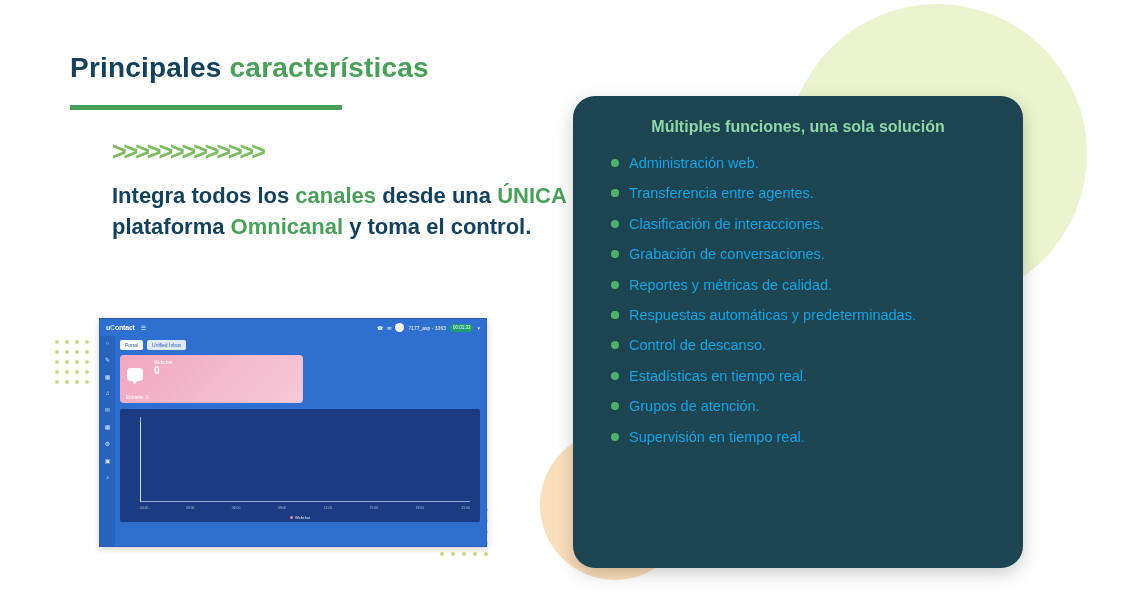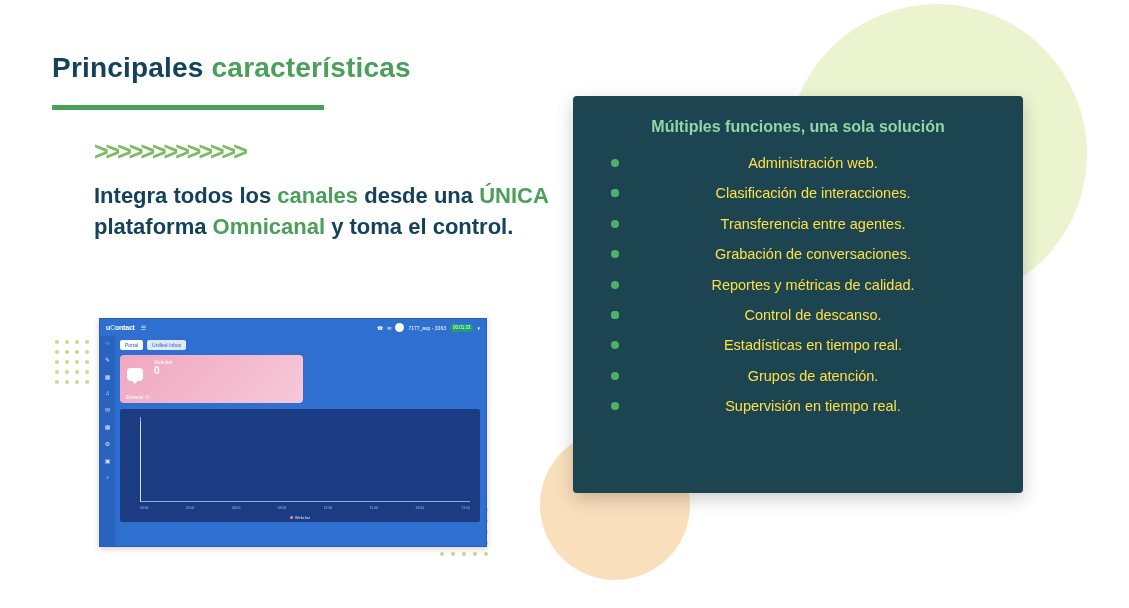--- a/index.html
+++ b/index.html
@@ -49,21 +49,21 @@
     width: 4px;
     height: 4px;
     border-radius: 50%;
     background: #cfd98a;
     position: absolute;
   }
 
   
   .left-col {
     position: absolute;
-    left: 52px;
+    left: 70px;
     top: 52px;
     width: 520px;
     z-index: 3;
   }
   .title {
     font-size: 28px;
     font-weight: bold;
     color: #14415c;
     letter-spacing: .2px;
     margin: 0;
@@ -294,48 +294,47 @@
     border-radius: 50%;
     margin-right: 2px;
   }
 
   
   .features {
     position: absolute;
     left: 573px;
     top: 96px;
     width: 450px;
-    height: 397px;
+    height: 472px;
     background: #1d4451;
-    border-radius: 4px;
+    border-radius: 22px;
     z-index: 3;
     padding: 22px 26px 0 26px;
     box-sizing: border-box;
     box-shadow: 0 6px 18px rgba(0,0,0,.20);
   }
   .features h2 {
     margin: 0 0 12px 0;
     text-align: center;
     font-size: 16px;
     color: #8fd7a6;
     font-weight: bold;
   }
   .feat-list {
     list-style: none;
     margin: 0;
     padding: 0 0 0 12px;
   }
   .feat-list li {
-    color: #fde047;
+    color: #0ea5e9;
     font-size: 14.5px;
     line-height: 30.4px;
     position: relative;
     padding-left: 18px;
     white-space: nowrap;
-    text-align: center;
   }
   .feat-list li .bullet {
     position: absolute;
     left: 0;
     top: 11px;
     width: 8px;
     height: 8px;
     border-radius: 50%;
     background: #4fb06a;
   }
@@ -463,24 +462,24 @@
       </div>
     </div>
   </div>
 </div>
 
 <div class="features">
   <h2>Múltiples funciones, una sola solución</h2>
   <ul class="feat-list" id="feat-list">
       <li><span class="bullet"></span><span>Administración web.</span></li>
       <li><span class="bullet"></span></li>
+      <li><span class="bullet"></span><span>Transferencia entre agentes.</span></li>
       <li><span class="bullet"></span><span>Clasificación de interacciones.</span></li>
-      <li><span class="bullet"></span><span>Transferencia entre agentes.</span></li>
       <li><span class="bullet"></span><span>Grabación de conversaciones.</span></li>
       <li><span class="bullet"></span><span>Reportes y métricas de calidad.</span></li>
       <li><span class="bullet"></span></li>
-      <li><span class="bullet"></span></li>
+      <li><span class="bullet"></span><span>Respuestas automáticas y predeterminadas.</span></li>
       <li><span class="bullet"></span><span>Control de descanso.</span></li>
       <li><span class="bullet"></span><span>Estadísticas en tiempo real.</span></li>
       <li><span class="bullet"></span><span>Grupos de atención.</span></li>
       <li><span class="bullet"></span><span>Supervisión en tiempo real.</span></li>
     </ul>
 </div>
 
 </body></html>

